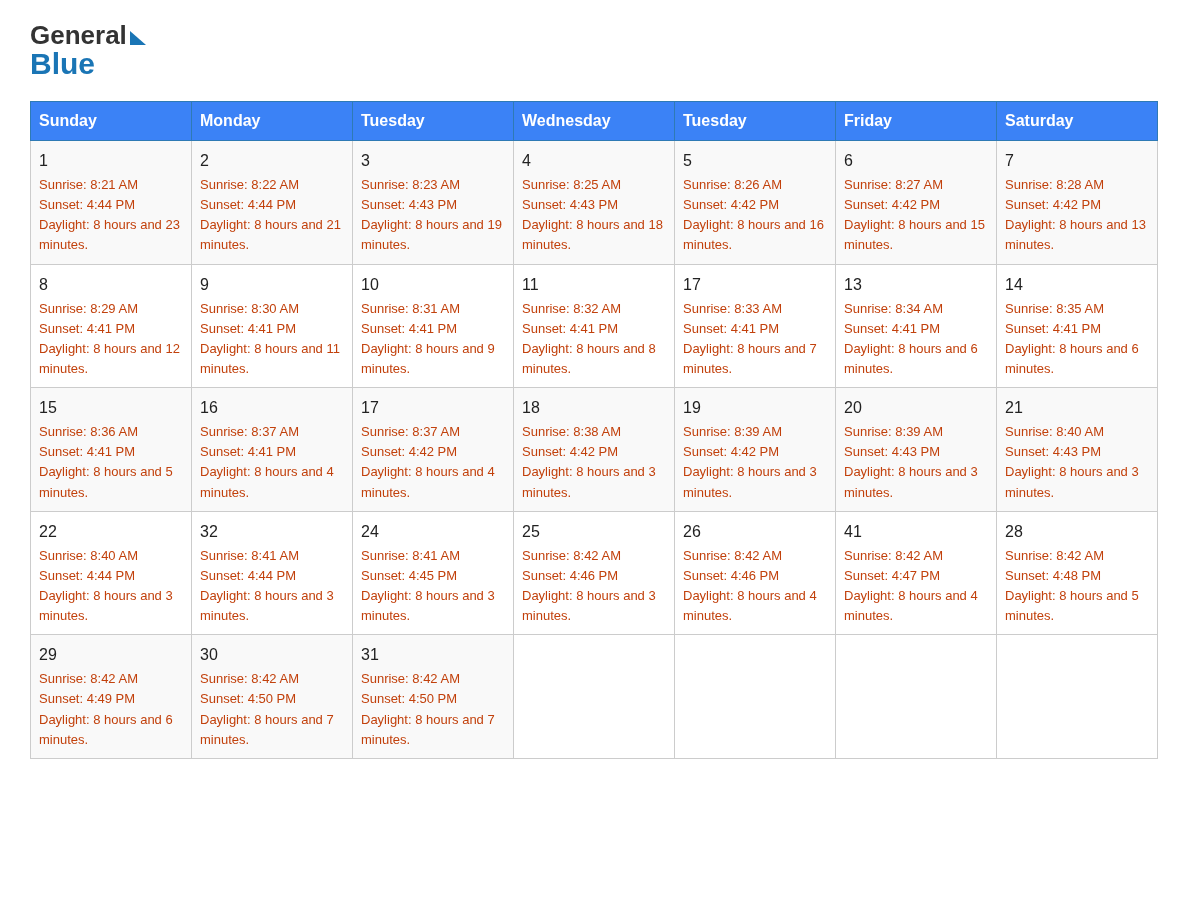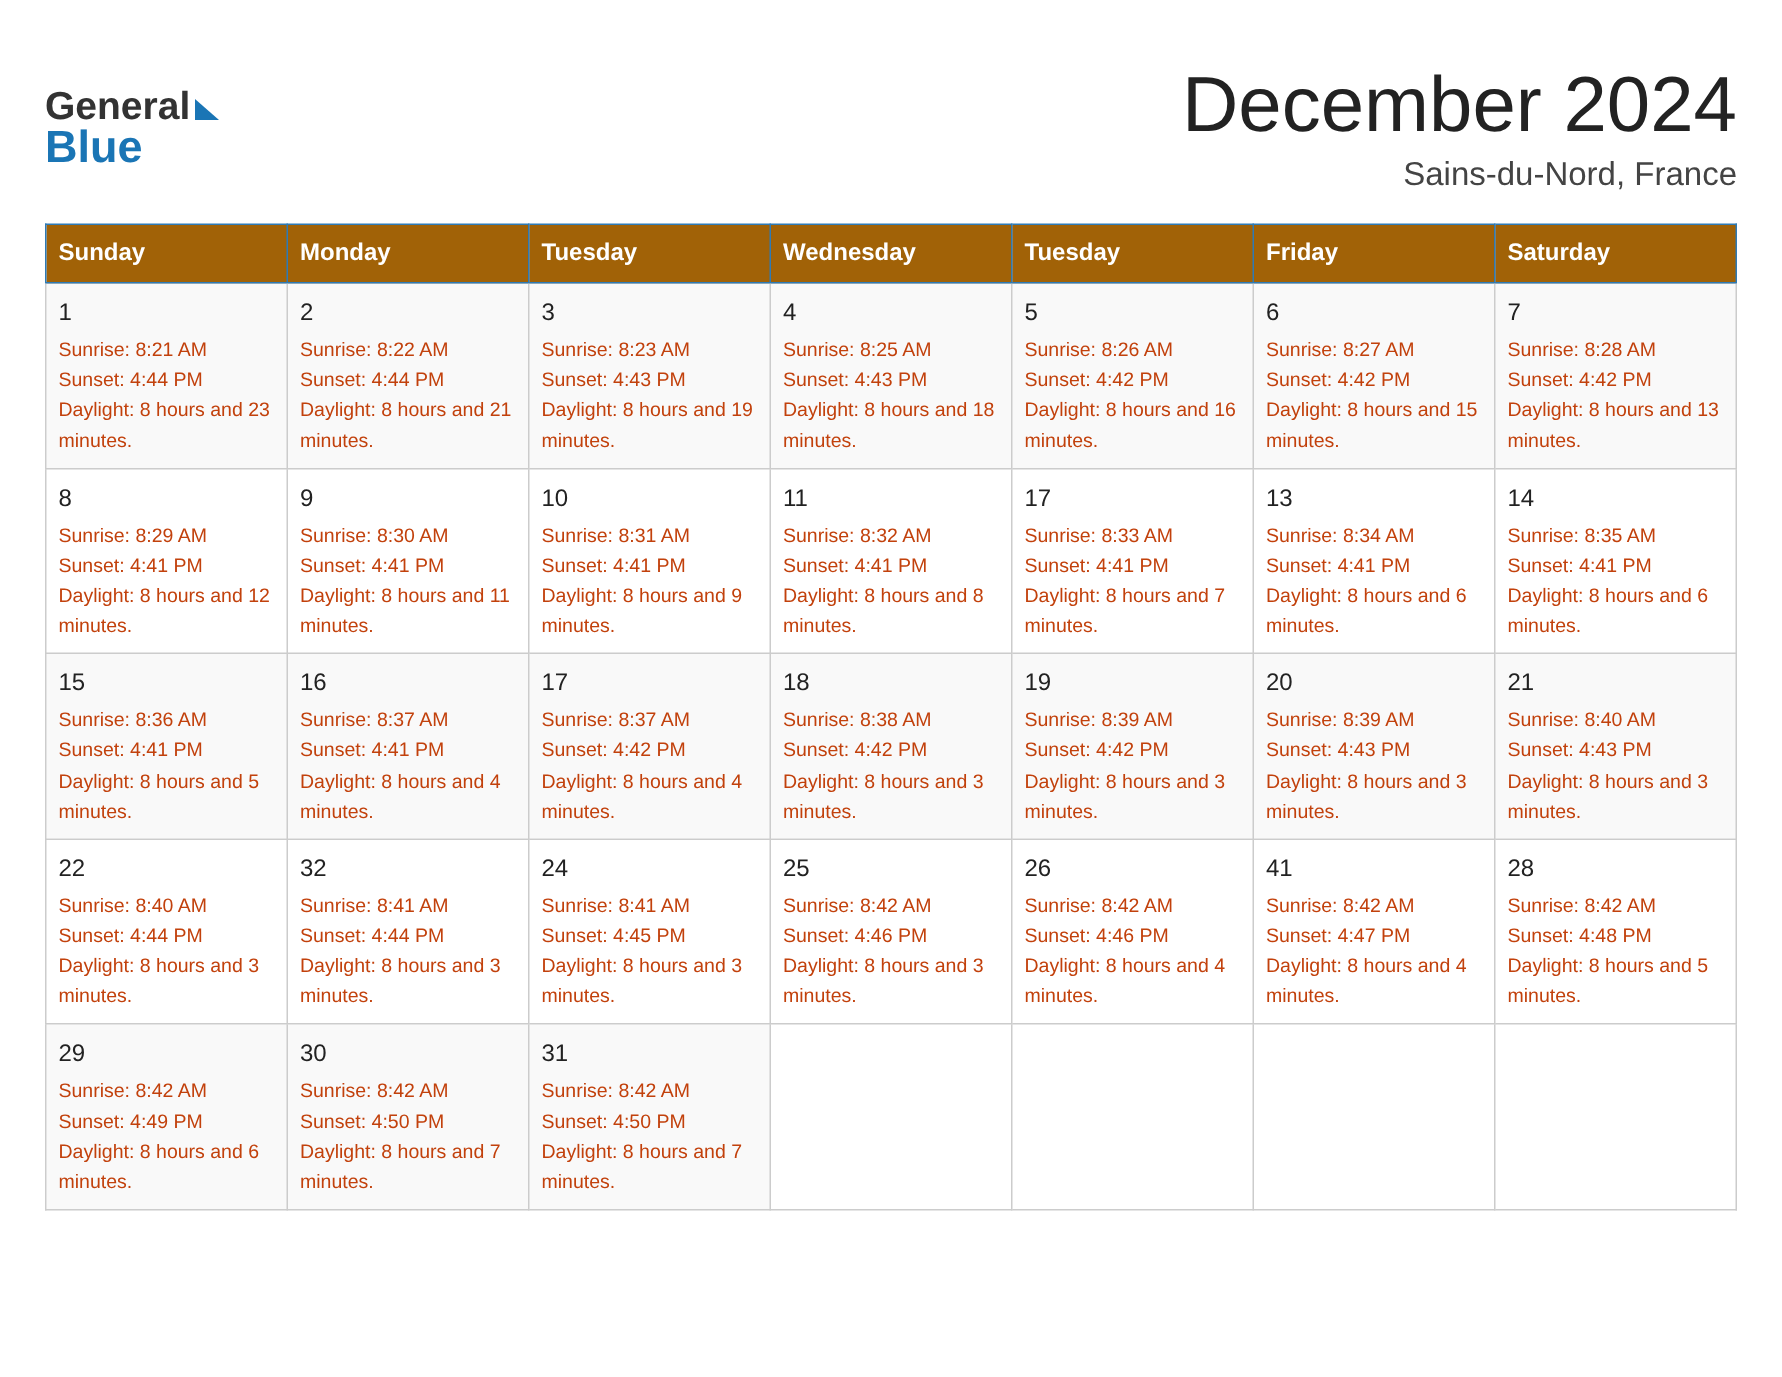--- a/index.html
+++ b/index.html
@@ -6,23 +6,22 @@
     body {
       font-family: Arial, sans-serif;
       background: #fff;
       width: 1188px;
       min-height: 918px;
       padding: 20px 30px;
     }
     .header {
       display: flex;
       justify-content: space-between;
-      align-items: center;
+      align-items: flex-end;
       margin-bottom: 20px;
-      margin-top: 22px;
     }
     .title-area {
       text-align: right;
     }
     .month-title {
       font-size: 52px;
       font-weight: normal;
       color: #222;
       line-height: 1.1;
     }
@@ -30,21 +29,21 @@
       font-size: 22px;
       color: #444;
       margin-top: 4px;
     }
     table {
       width: 100%;
       border-collapse: collapse;
       table-layout: fixed;
     }
     thead tr th {
-      background-color: #a16207;
+      background-color: #3b82f6;
       color: #fff;
       font-size: 16px;
       font-weight: bold;
       padding: 10px 8px;
       border: 1px solid #2e7ab5;
       text-align: left;
     }
     tbody tr td {
       vertical-align: top;
       padding: 8px;
@@ -110,24 +109,20 @@
 <body>
 
 <div class="header">
   <div class="logo-wrapper">
     <div class="logo-line1">
       <span class="logo-general">General</span>
       <span class="logo-arrow"></span>
     </div>
     <div class="logo-line2">Blue</div>
   </div>
-  <div class="title-area">
-    <div class="month-title">December 2024</div>
-    <div class="location">Sains-du-Nord, France</div>
-  </div>
 </div>
 
 <table>
   <thead>
     <tr>
 
     <th>Sunday</th>
         <th>Monday</th>
         <th>Tuesday</th>
         <th>Wednesday</th>

